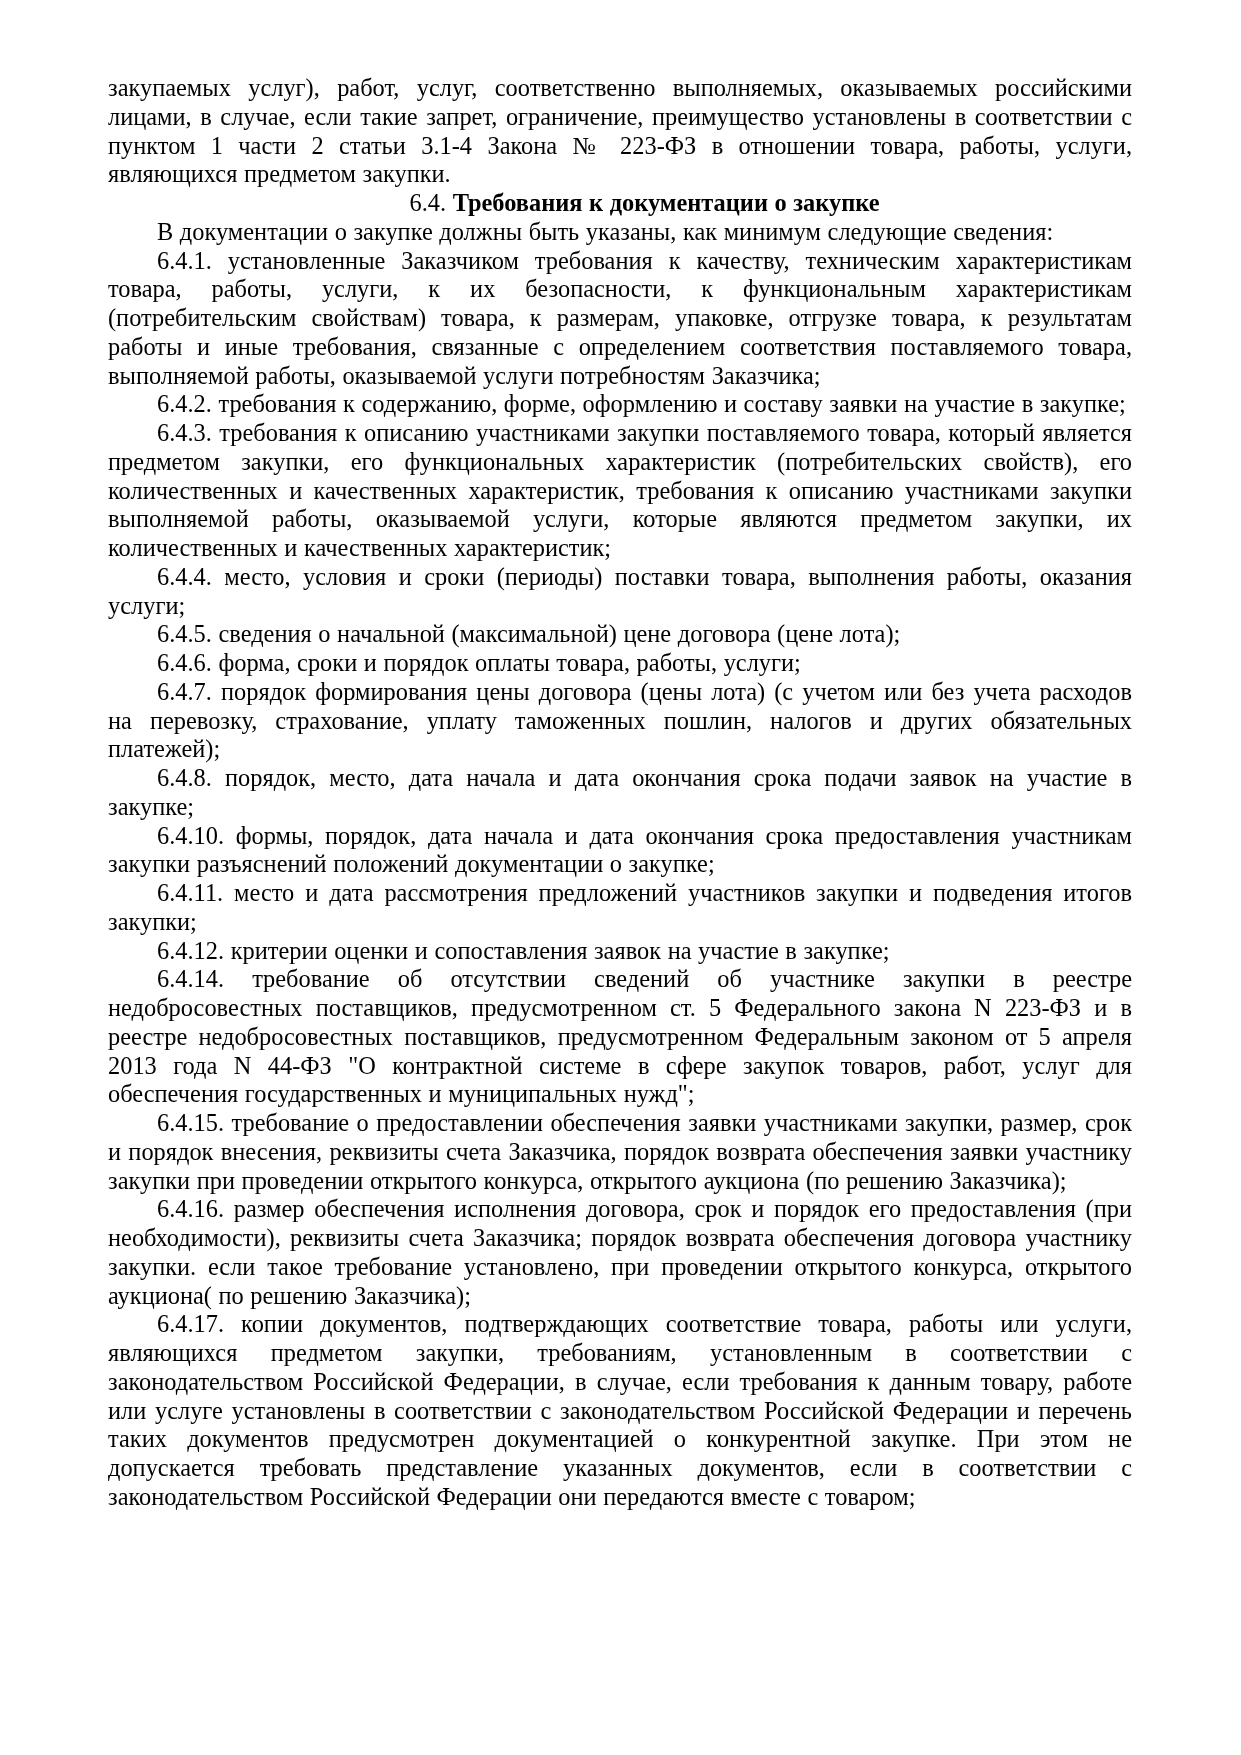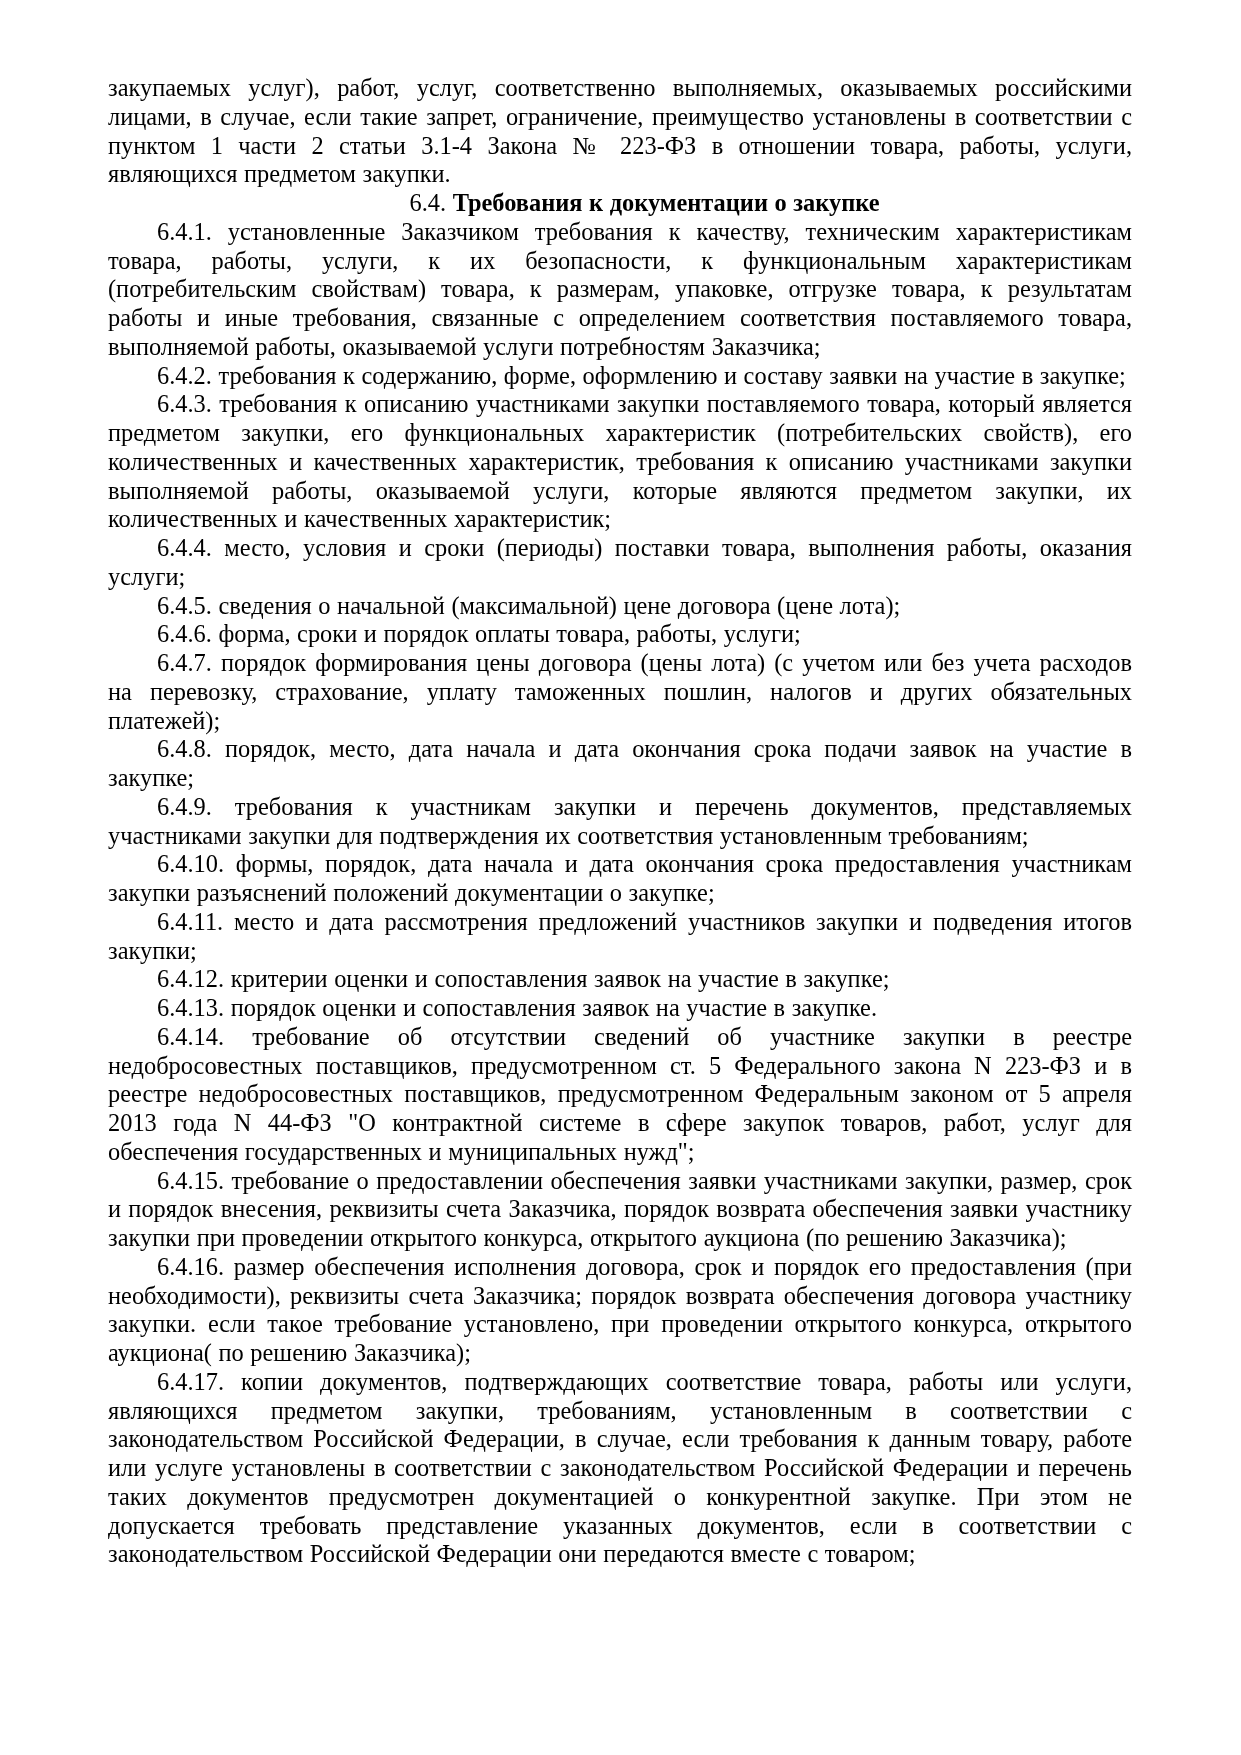--- a/index.html
+++ b/index.html
@@ -49,32 +49,31 @@
     color: #1a1a1a;
   }
 </style>
 </head>
 <body>
 
 <div class="page">
   <div class="text-block">
       <p class="para no-indent">закупаемых услуг), работ, услуг, соответственно выполняемых, оказываемых российскими лицами, в случае, если такие запрет, ограничение, преимущество установлены в соответствии с пунктом 1 части 2 статьи 3.1-4 Закона № 223-ФЗ в отношении товара, работы, услуги, являющихся предметом закупки.</p>
       <p class="para heading"><span class="heading-number">6.4. </span><span class="heading-title">Требования к документации о закупке</span></p>
+      <p class="para">В документации о закупке должны быть указаны, как минимум следующие сведения:</p>
       <p class="para">6.4.1. установленные Заказчиком требования к качеству, техническим характеристикам товара, работы, услуги, к их безопасности, к функциональным характеристикам (потребительским свойствам) товара, к размерам, упаковке, отгрузке товара, к результатам работы и иные требования, связанные с определением соответствия поставляемого товара, выполняемой работы, оказываемой услуги потребностям Заказчика;</p>
       <p class="para">6.4.2. требования к содержанию, форме, оформлению и составу заявки на участие в закупке;</p>
       <p class="para">6.4.3. требования к описанию участниками закупки поставляемого товара, который является предметом закупки, его функциональных характеристик (потребительских свойств), его количественных и качественных характеристик, требования к описанию участниками закупки выполняемой работы, оказываемой услуги, которые являются предметом закупки, их количественных и качественных характеристик;</p>
       <p class="para">6.4.4. место, условия и сроки (периоды) поставки товара, выполнения работы, оказания услуги;</p>
       <p class="para">6.4.5. сведения о начальной (максимальной) цене договора (цене лота);</p>
       <p class="para">6.4.6. форма, сроки и порядок оплаты товара, работы, услуги;</p>
       <p class="para">6.4.7. порядок формирования цены договора (цены лота) (с учетом или без учета расходов на перевозку, страхование, уплату таможенных пошлин, налогов и других обязательных платежей);</p>
       <p class="para">6.4.8. порядок, место, дата начала и дата окончания срока подачи заявок на участие в закупке;</p>
-      <p class="para">6.4.9. требования к участникам закупки и перечень документов, представляемых участниками закупки для подтверждения их соответствия установленным требованиям;</p>
       <p class="para">6.4.10. формы, порядок, дата начала и дата окончания срока предоставления участникам закупки разъяснений положений документации о закупке;</p>
       <p class="para">6.4.11. место и дата рассмотрения предложений участников закупки и подведения итогов закупки;</p>
       <p class="para">6.4.12. критерии оценки и сопоставления заявок на участие в закупке;</p>
-      <p class="para">6.4.13. порядок оценки и сопоставления заявок на участие в закупке.</p>
       <p class="para">6.4.14. требование об отсутствии сведений об участнике закупки в реестре недобросовестных поставщиков, предусмотренном ст. 5 Федерального закона N 223-ФЗ и в реестре недобросовестных поставщиков, предусмотренном Федеральным законом от 5 апреля 2013 года N 44-ФЗ "О контрактной системе в сфере закупок товаров, работ, услуг для обеспечения государственных и муниципальных нужд";</p>
       <p class="para">6.4.15. требование о предоставлении обеспечения заявки участниками закупки, размер, срок и порядок внесения, реквизиты счета Заказчика, порядок возврата обеспечения заявки участнику закупки при проведении открытого конкурса, открытого аукциона (по решению Заказчика);</p>
       <p class="para">6.4.16. размер обеспечения исполнения договора, срок и порядок его предоставления (при необходимости), реквизиты счета Заказчика; порядок возврата обеспечения договора участнику закупки. если такое требование установлено, при проведении открытого конкурса, открытого аукциона( по решению Заказчика);</p>
       <p class="para">6.4.17. копии документов, подтверждающих соответствие товара, работы или услуги, являющихся предметом закупки, требованиям, установленным в соответствии с законодательством Российской Федерации, в случае, если требования к данным товару, работе или услуге установлены в соответствии с законодательством Российской Федерации и перечень таких документов предусмотрен документацией о конкурентной закупке. При этом не допускается требовать представление указанных документов, если в соответствии с законодательством Российской Федерации они передаются вместе с товаром;</p>
     </div>
   <div class="page-number">12</div>
 </div>
 
 </body></html>

